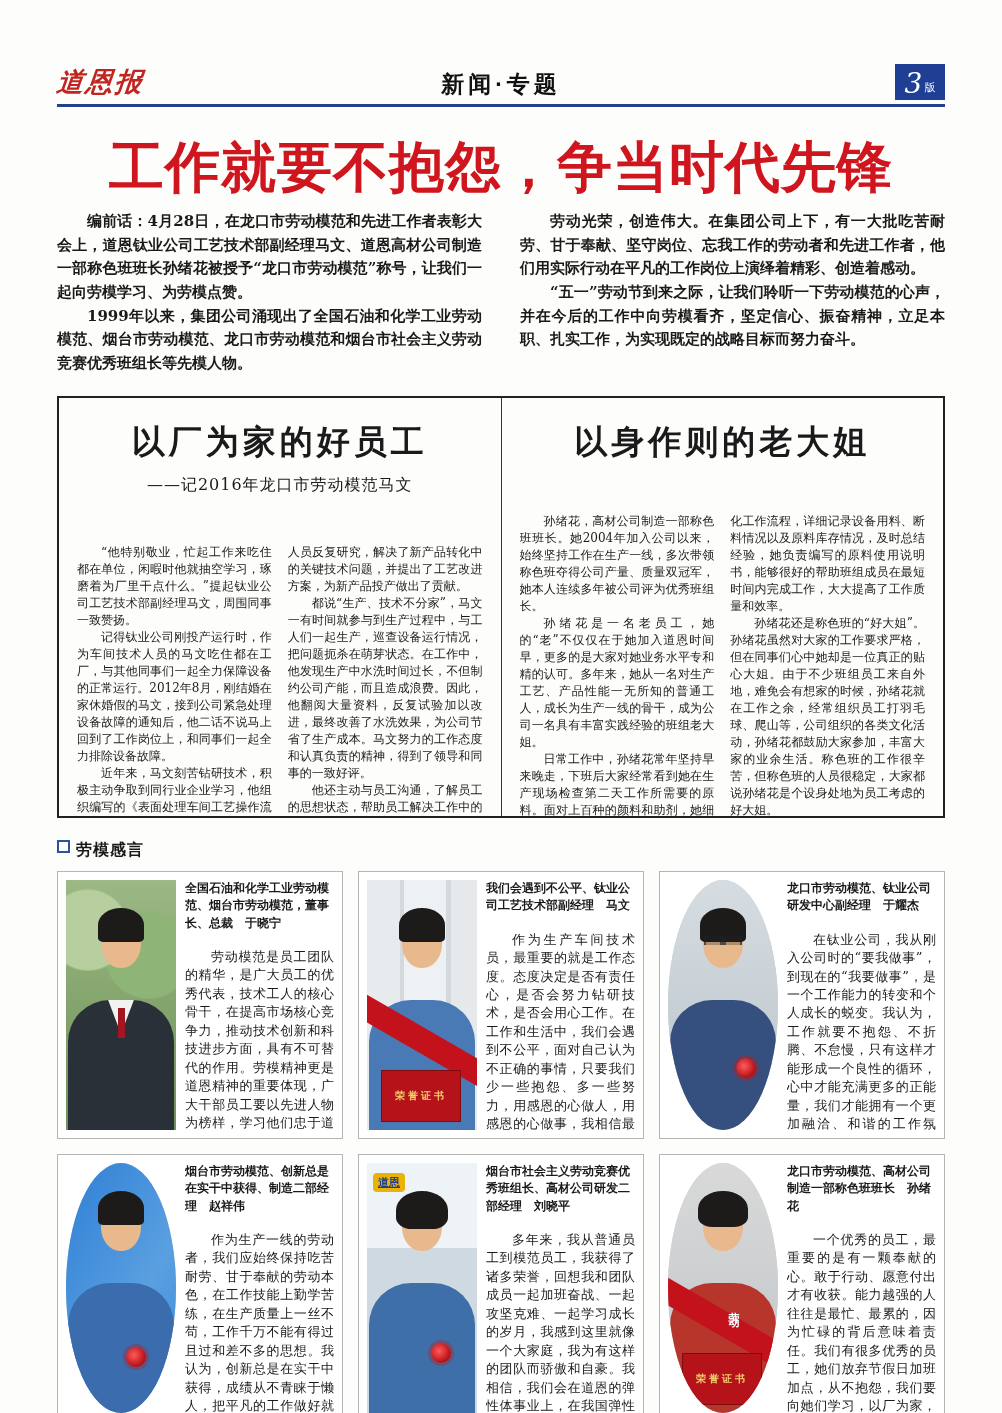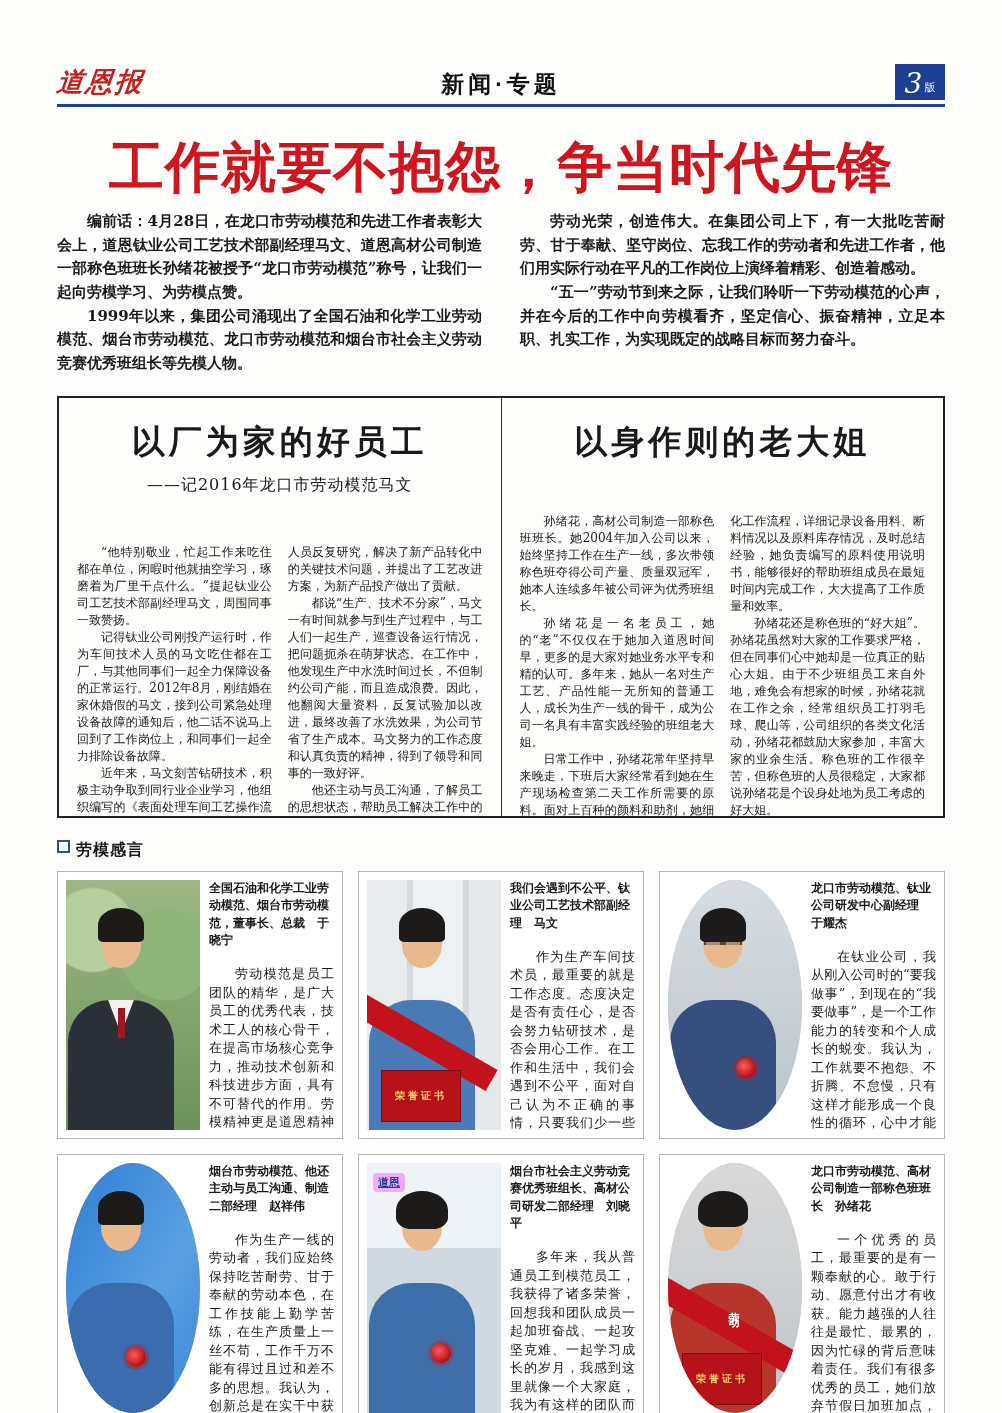--- a/index.html
+++ b/index.html
@@ -66,36 +66,36 @@
     border:1px solid #b5b5b5; height:268px; padding:8px; display:flex; gap:9px;
     background:#fff; overflow:hidden;
   }
   .card-text { flex:1; overflow:hidden; }
   .card-title { font-size:12px; font-weight:bold; line-height:1.45; }
   .card-body {
     font-family:"DejaVu Serif", serif; font-size:13px;
     line-height:1.42; text-align:justify; text-indent:2em; margin-top:16px;
   }
   
-  .photo { position:relative; width:134px; height:250px; flex:none; overflow:hidden; background:#ccc; }
+  .photo { position:relative; width:110px; height:250px; flex:none; overflow:hidden; background:#ccc; }
   .photo.oval { border-radius:50%; }
   .pbg { position:absolute; inset:0; }
   .phair { position:absolute; width:46px; height:34px; border-radius:50% 50% 12% 12%; background:#1d1b1a; left:32px; top:28px; z-index:2; }
   .phead { position:absolute; width:40px; height:50px; border-radius:48%; background:#e9b98e; left:35px; top:38px; z-index:1; }
   .ptorso { position:absolute; left:2px; bottom:0; width:106px; height:130px; border-radius:42px 42px 0 0; z-index:1; }
   .pshirt { position:absolute; left:42px; bottom:96px; width:26px; height:34px; background:#f2f2f0; clip-path:polygon(0 0,100% 0,50% 100%); z-index:2; }
   .ptie { position:absolute; left:52px; bottom:92px; width:7px; height:30px; background:#a31520; z-index:3; }
   .sash { position:absolute; width:170px; height:24px; background:#c4121c; transform:rotate(30deg); left:-34px; top:146px; z-index:4; }
   .flower { position:absolute; width:20px; height:20px; border-radius:50%; z-index:4;
     background:radial-gradient(circle at 40% 40%, #ff5a5a, #b50e13 70%); box-shadow:0 0 0 3px rgba(200,20,25,.35); }
   .cert { position:absolute; bottom:8px; left:14px; width:80px; height:52px; background:#b5121a;
     border:1px solid #7e0b10; z-index:5; display:flex; align-items:center; justify-content:center; }
   .cert span { color:#f3cf6d; font-size:10px; letter-spacing:3px; font-weight:bold; }
   .sash-text { position:absolute; z-index:5; color:#fff; font-size:11px; font-weight:bold; writing-mode:vertical-rl; letter-spacing:4px; }
-  .sign { position:absolute; top:10px; left:6px; background:#f0abfc; border-radius:4px; padding:2px 5px;
+  .sign { position:absolute; top:10px; left:6px; background:#eab308; border-radius:4px; padding:2px 5px;
     color:#1e3f94; font-size:11px; font-weight:bold; z-index:0;text-decoration:underline; }
   .glasses { position:absolute; left:36px; top:56px; width:38px; height:9px; z-index:3;
     border-left:2px solid #222; border-right:2px solid #222;
     background:linear-gradient(90deg,#2226 0 42%, #222 42% 58%, #2226 58% 100%); opacity:.75; }
   
   .p1 .pbg { background:radial-gradient(circle at 20% 20%, #b7cf9f 0 18%, transparent 19%),
              radial-gradient(circle at 75% 30%, #8fb478 0 22%, transparent 23%),
              linear-gradient(#9cb884, #6d9158); }
   .p1 .ptorso { background:#2a3038; }
   .p2 .pbg { background:linear-gradient(90deg,#e8ebee 0 30%, #d4d9dd 30% 34%, #eef1f3 34% 72%, #d4d9dd 72% 76%, #e6e9ec 76%); }
@@ -221,21 +221,21 @@
 
     <div class="card">
       <div class="photo oval p4">
         <div class="pbg"></div>
         <div class="phair"></div>
         <div class="phead"></div>
         <div class="ptorso"></div>
         <div class="flower" style="left:60px; bottom:46px;"></div>
       </div>
       <div class="card-text">
-        <div class="card-title">烟台市劳动模范、他还主动与员工沟通、制造二部经理　赵祥伟</div>
+        <div class="card-title">烟台市劳动模范、创新总是在实干中获得、制造二部经理　赵祥伟</div>
         <p class="card-body">作为生产一线的劳动者，我们应始终保持吃苦耐劳、甘于奉献的劳动本色，在工作技能上勤学苦练，在生产质量上一丝不苟，工作千万不能有得过且过和差不多的思想。我认为，创新总是在实干中获得，成绩从不青睐于懒人，把平凡的工作做好就是不平凡，把每天的工作用心做对就是有意义。</p>
       </div>
     </div>
 
     <div class="card">
       <div class="photo p5">
         <div class="pbg"></div>
         <div class="sign"><span>道恩</span></div>
         <div class="phair"></div>
         <div class="phead"></div>

